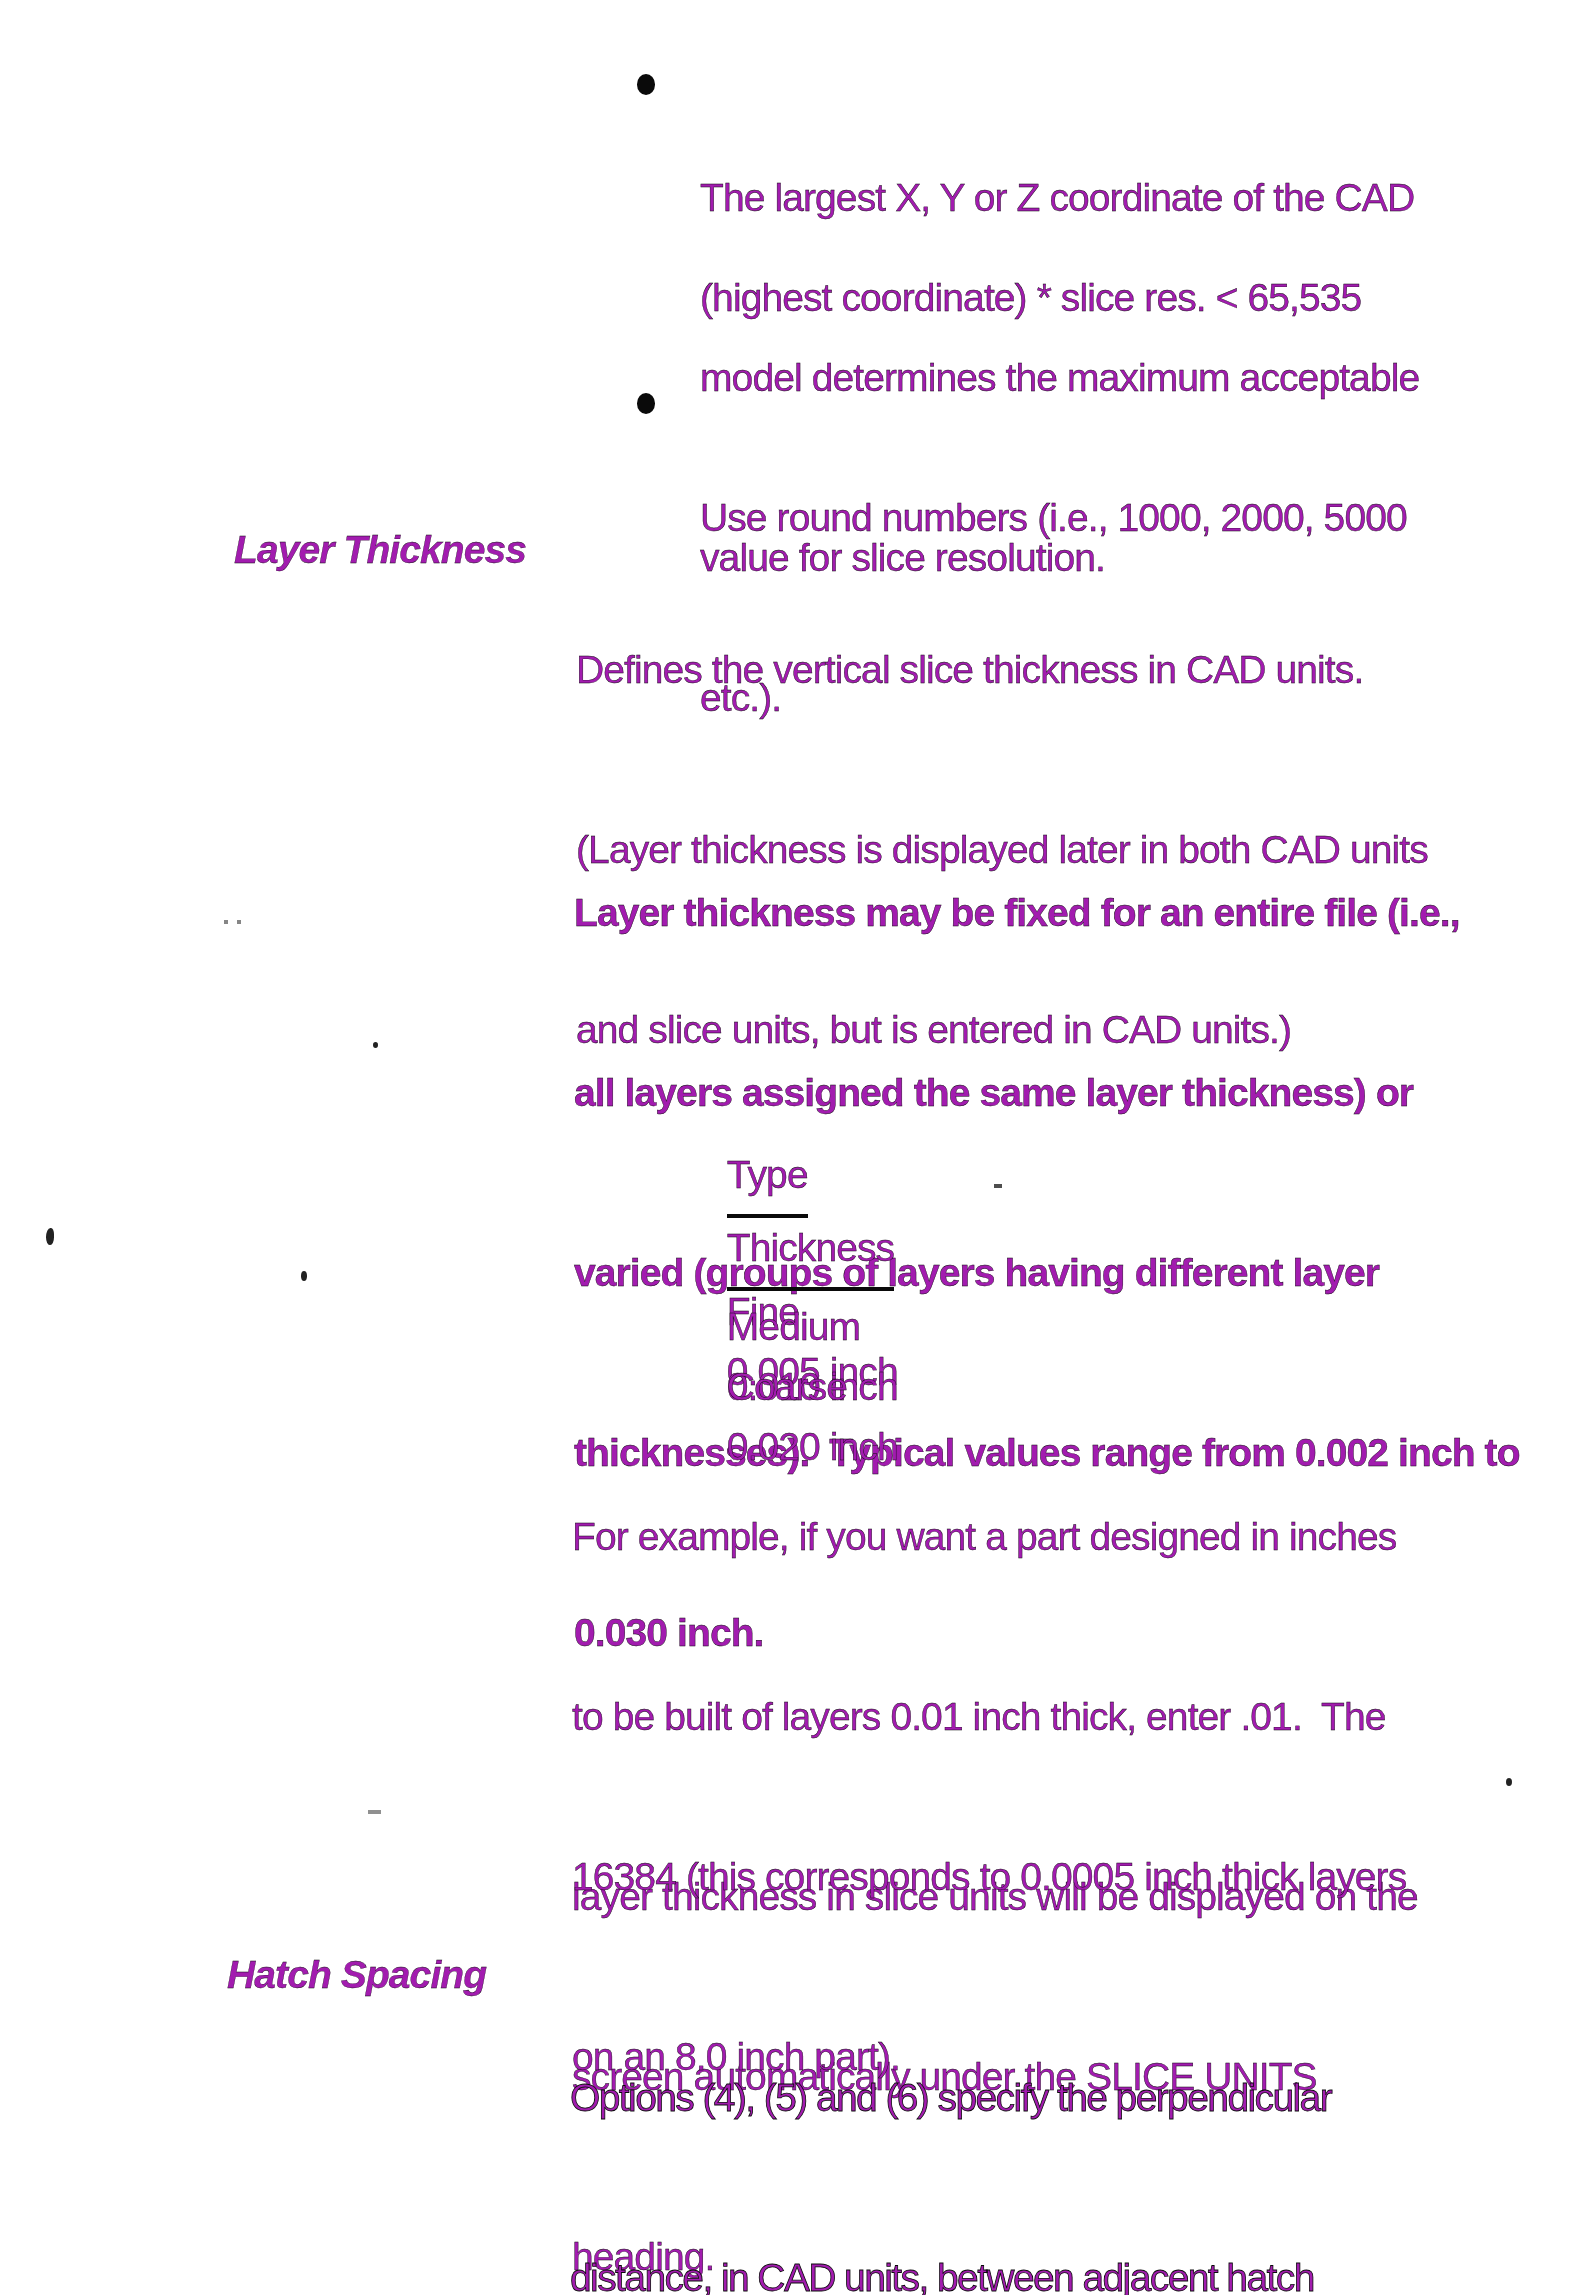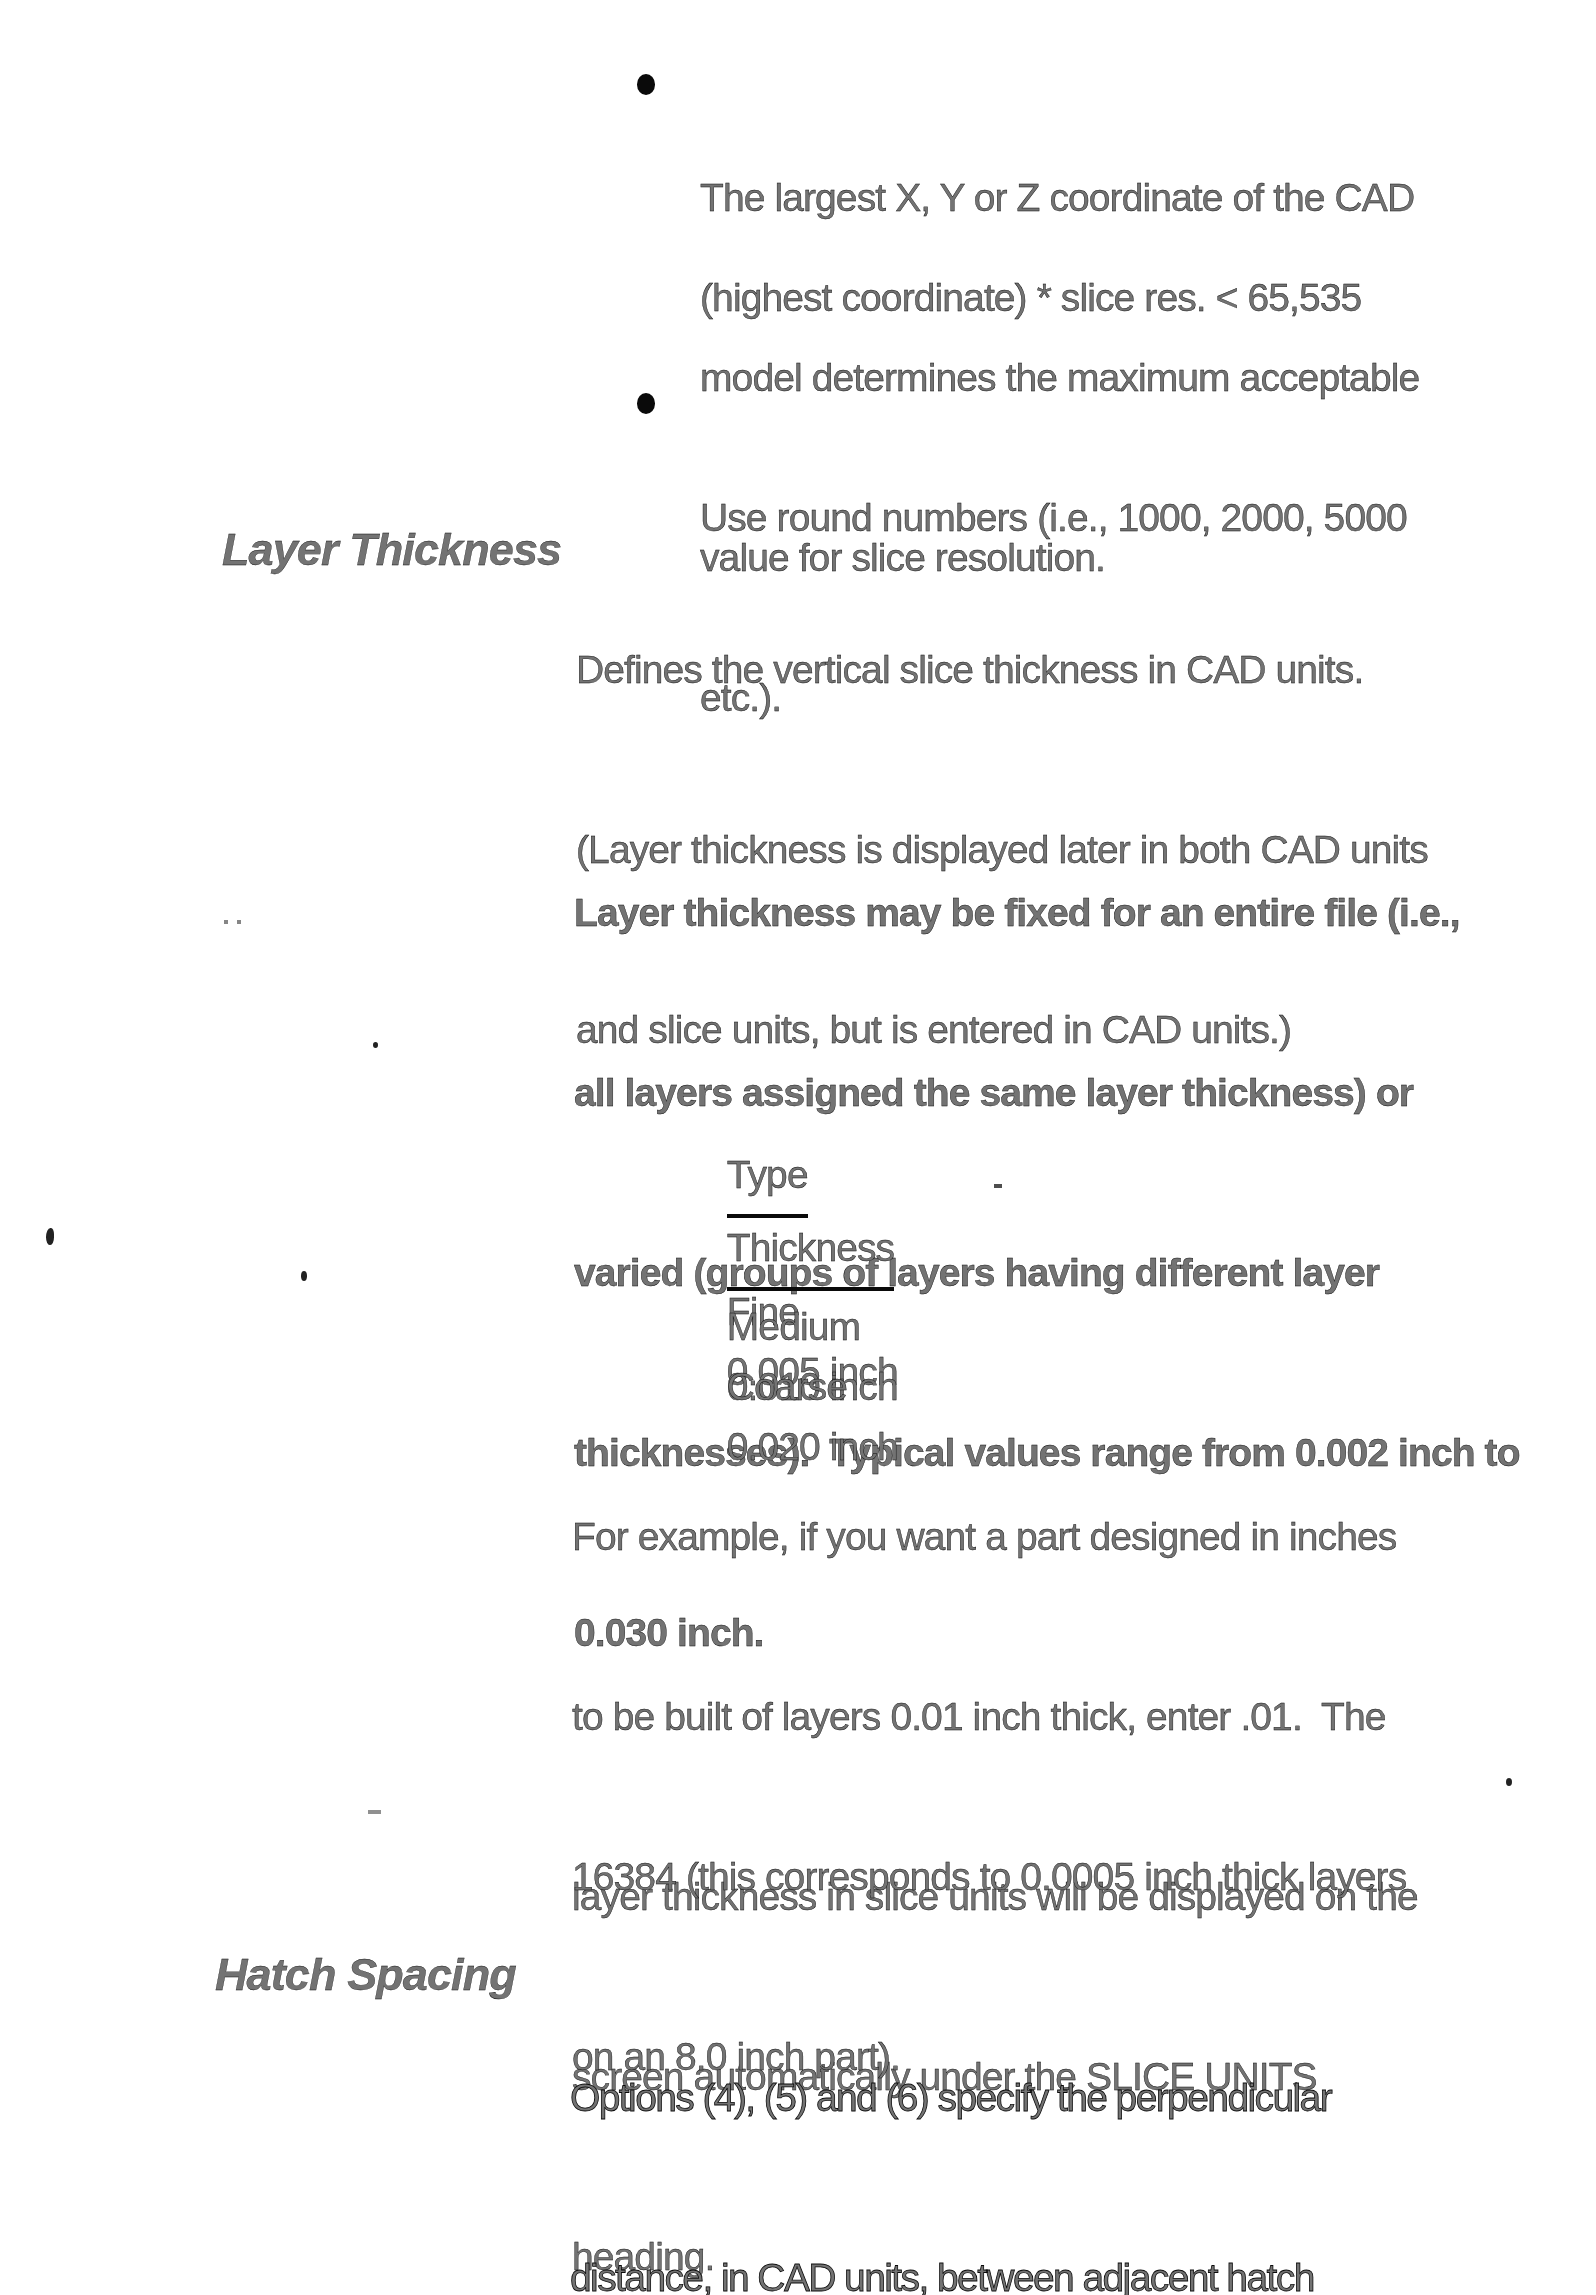--- a/index.html
+++ b/index.html
@@ -1,43 +1,44 @@
 <!DOCTYPE html>
 <html style="font-size:14px"><head>
 <meta charset="utf-8">
 <style>
   html,body{margin:0;padding:0;background:#ffffff;}
   #page{
     position:relative;
     width:1597px;height:2295px;
     background:#ffffff;
     font-family:"Liberation Sans", sans-serif;
-    color:#737373;
+    color:#a21caf;
     overflow:hidden;
   }
   .txt{
     position:absolute;
     font-size:39px;
     line-height:60px;
     letter-spacing:-0.9px;
     white-space:pre;
     -webkit-text-stroke:0.4px #0a0a0a;
   }
   .heavy{
     -webkit-text-stroke:0.8px #0a0a0a;
     letter-spacing:-1.6px;
   }
   .label{
     position:absolute;
-    font-size:45px;
+    font-size:39px;
     line-height:60px;
     font-style:italic;
     font-weight:bold;
     letter-spacing:-0.9px;
     white-space:pre;
+    margin-left:12px;
     -webkit-text-stroke:0.3px #0a0a0a;
   }
   .bullet-dot{
     position:absolute;
     width:18.4px;height:21px;
     background:#0a0a0a;
     border-radius:50%;
   }
   .tbl-header{
     display:inline-block;

